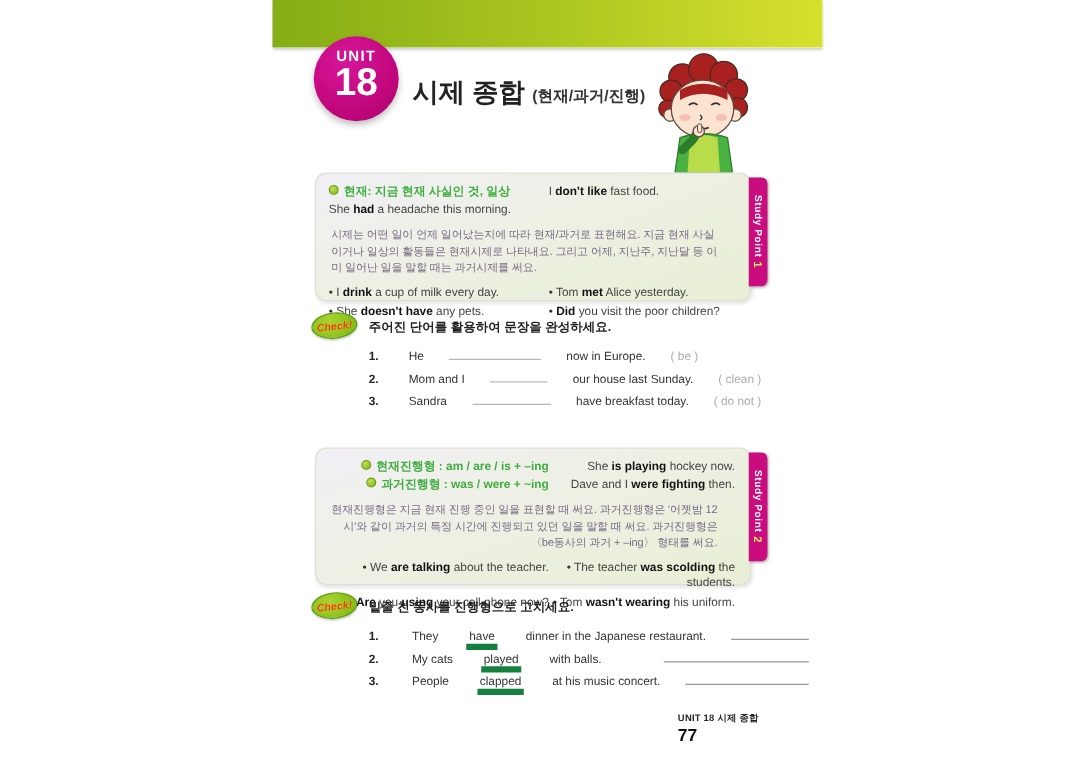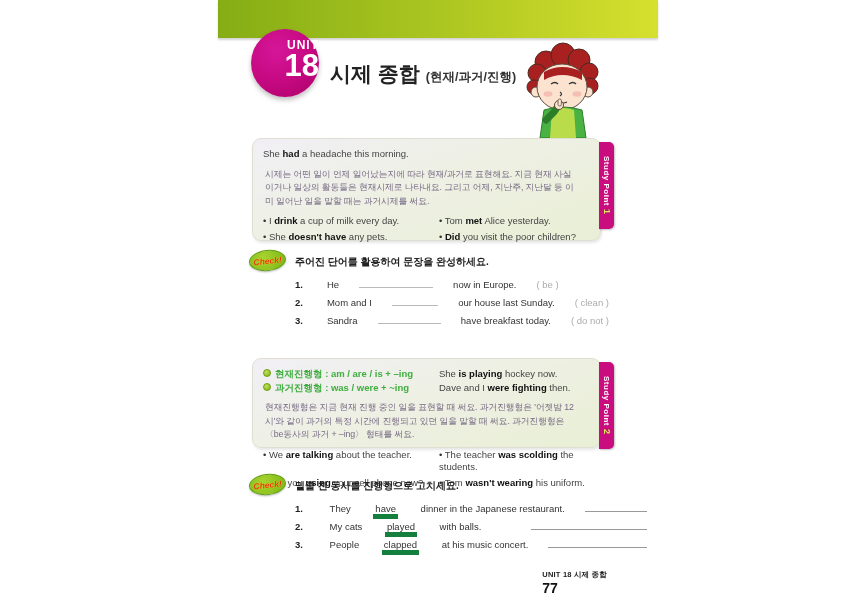--- a/index.html
+++ b/index.html
@@ -5,34 +5,34 @@
   html,body{margin:0;padding:0;background:#ffffff;}
   body{width:865px;height:612px;position:relative;font-family:"Liberation Sans","DejaVu Sans",sans-serif;color:#333;}
   .page{position:absolute;left:0;top:0;width:865px;height:612px;background:#fff;overflow:hidden;}
 
   
   .banner{position:absolute;left:218px;top:0;width:440px;height:38px;
     background:linear-gradient(90deg,#85ad15 0%,#a7c31f 45%,#d6e02e 100%);
     box-shadow:0 2px 2px rgba(0,0,0,.18);}
   .unit-circle{position:absolute;left:251px;top:29px;width:68px;height:68px;border-radius:50%;
     background:radial-gradient(circle at 38% 30%,#d6169a 0%,#c4087f 55%,#a80169 100%);
-    box-shadow:0 3px 5px rgba(0,0,0,.25);color:#fff;text-align:right;}
+    box-shadow:0 3px 5px rgba(0,0,0,.25);color:#fff;text-align:center;}
   .unit-circle .u-label{display:block;margin-top:9px;font-size:12px;font-weight:bold;letter-spacing:1px;}
   .unit-circle .u-num{display:block;font-size:31px;font-weight:bold;line-height:28px;}
   .title-wrap{position:absolute;left:330px;top:60px;white-space:nowrap;}
   .title-main{font-size:21px;font-weight:bold;color:#222;}
   .title-sub{font-size:12.5px;font-weight:bold;color:#333;margin-left:6px;}
 
   
   .spbox{position:absolute;left:252px;width:349px;border-radius:9px;
     background:linear-gradient(160deg,#f1eff5 0%,#eef0e4 45%,#e9efd5 100%);
     border:1px solid #e0ded2;box-shadow:1px 2px 3px rgba(0,0,0,.10);
     padding:8px 12px 6px 10px;box-sizing:border-box;}
   .sp1{top:138px;height:103px;}
-  .sp2{top:358px;height:90px;}
+  .sp2{top:358px;height:110px;text-align:right;}
   .sp-tab{position:absolute;right:-14px;top:3px;width:15px;height:87px;background:#ca0d7e;
     border-radius:0 5px 5px 0;display:flex;align-items:center;justify-content:center;
     writing-mode:vertical-rl;font-size:8px;font-weight:bold;color:#fff;letter-spacing:.5px;
     box-shadow:1px 1px 2px rgba(0,0,0,.25);}
   .sp-tab .tabnum{color:#d9ee55;margin-top:3px;font-size:9px;}
   .rrow{display:grid;grid-template-columns:176px auto;align-items:baseline;line-height:13.5px;}
   .rrow .ko{font-size:9.5px;font-weight:bold;color:#3fae3f;}
   .rrow .ko::before{content:"";display:inline-block;width:6px;height:6px;border-radius:50%;
     background:radial-gradient(circle at 35% 30%,#c3e05a,#7fb413);border:1px solid #6ba00e;
     margin-right:4px;position:relative;top:0px;}
@@ -112,20 +112,24 @@
     <circle cx="41" cy="63" r="4.5" fill="#fbe3cf" stroke="#5a4a40" stroke-width="1"></circle>
     <rect x="40" y="57" width="3.4" height="7" rx="1.6" fill="#fbe3cf" stroke="#5a4a40" stroke-width="0.8"></rect>
   </svg>
 
   <section class="spbox sp1">
     <div class="sp-tab">
       <span>Study Point</span>
       <span class="tabnum">1</span>
     </div>
     <div class="rrow">
+      <span class="ko">현재: 지금 현재 사실인 것, 일상</span>
+      <span class="en">I <b>don't like</b> fast food.</span>
+    </div>
+    <div class="rrow">
       <span class="en">She <b>had</b> a headache this morning.</span>
     </div>
     <p class="desc">시제는 어떤 일이 언제 일어났는지에 따라 현재/과거로 표현해요. 지금 현재 사실이거나 일상의 활동들은 현재시제로 나타내요. 그리고 어제, 지난주, 지난달 등 이미 일어난 일을 말할 때는 과거시제를 써요.</p>
     <div class="exgrid">
       <span class="ex">I <b>drink</b> a cup of milk every day.</span>
       <span class="ex">Tom <b>met</b> Alice yesterday.</span>
       <span class="ex">She <b>doesn't have</b> any pets.</span>
       <span class="ex"><b>Did</b> you visit the poor children?</span>
     </div>
   </section>

